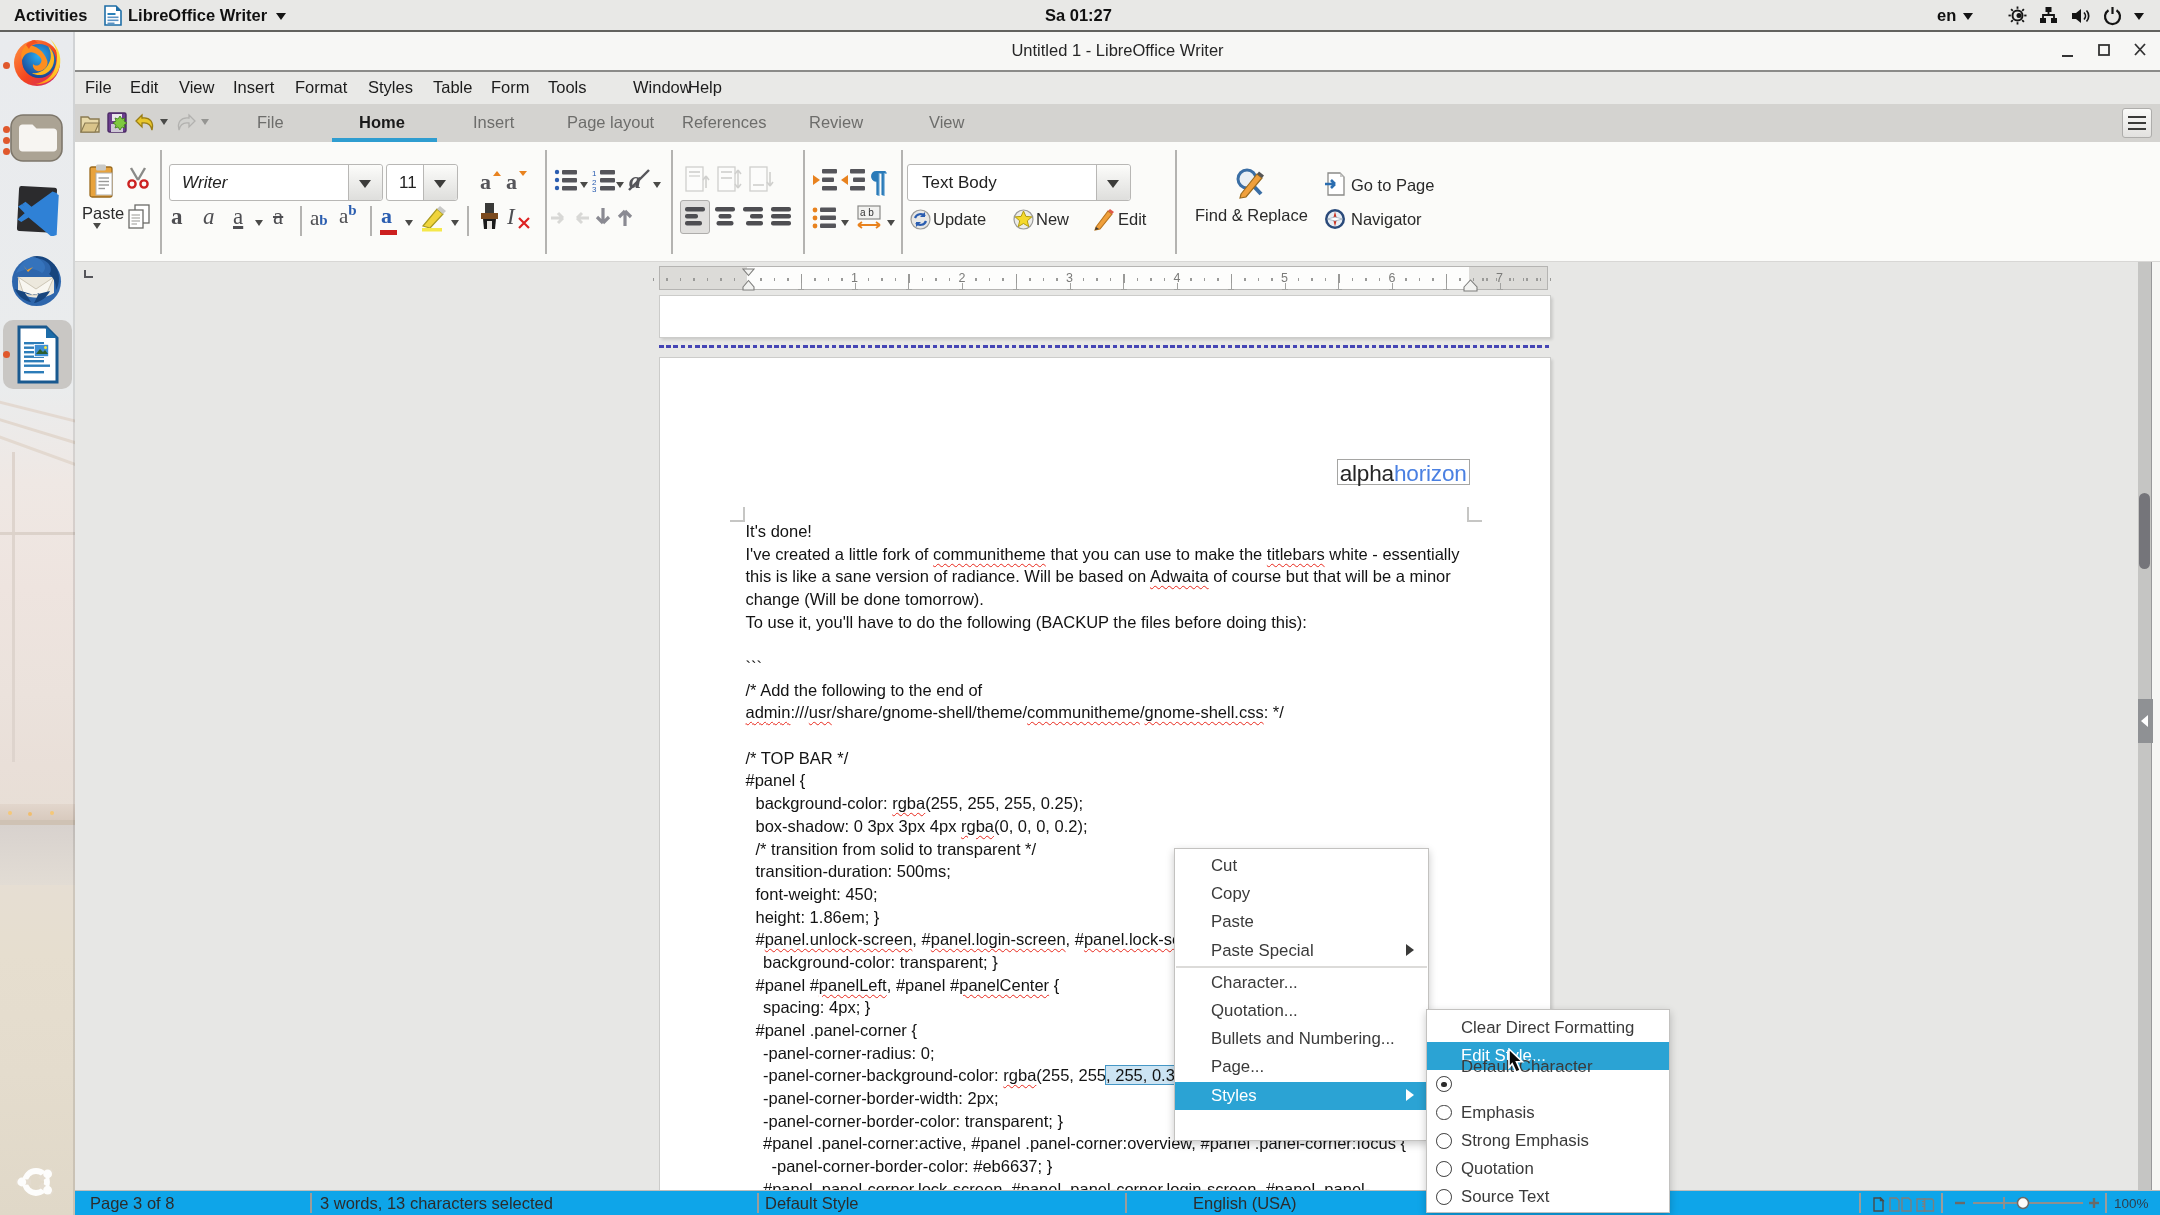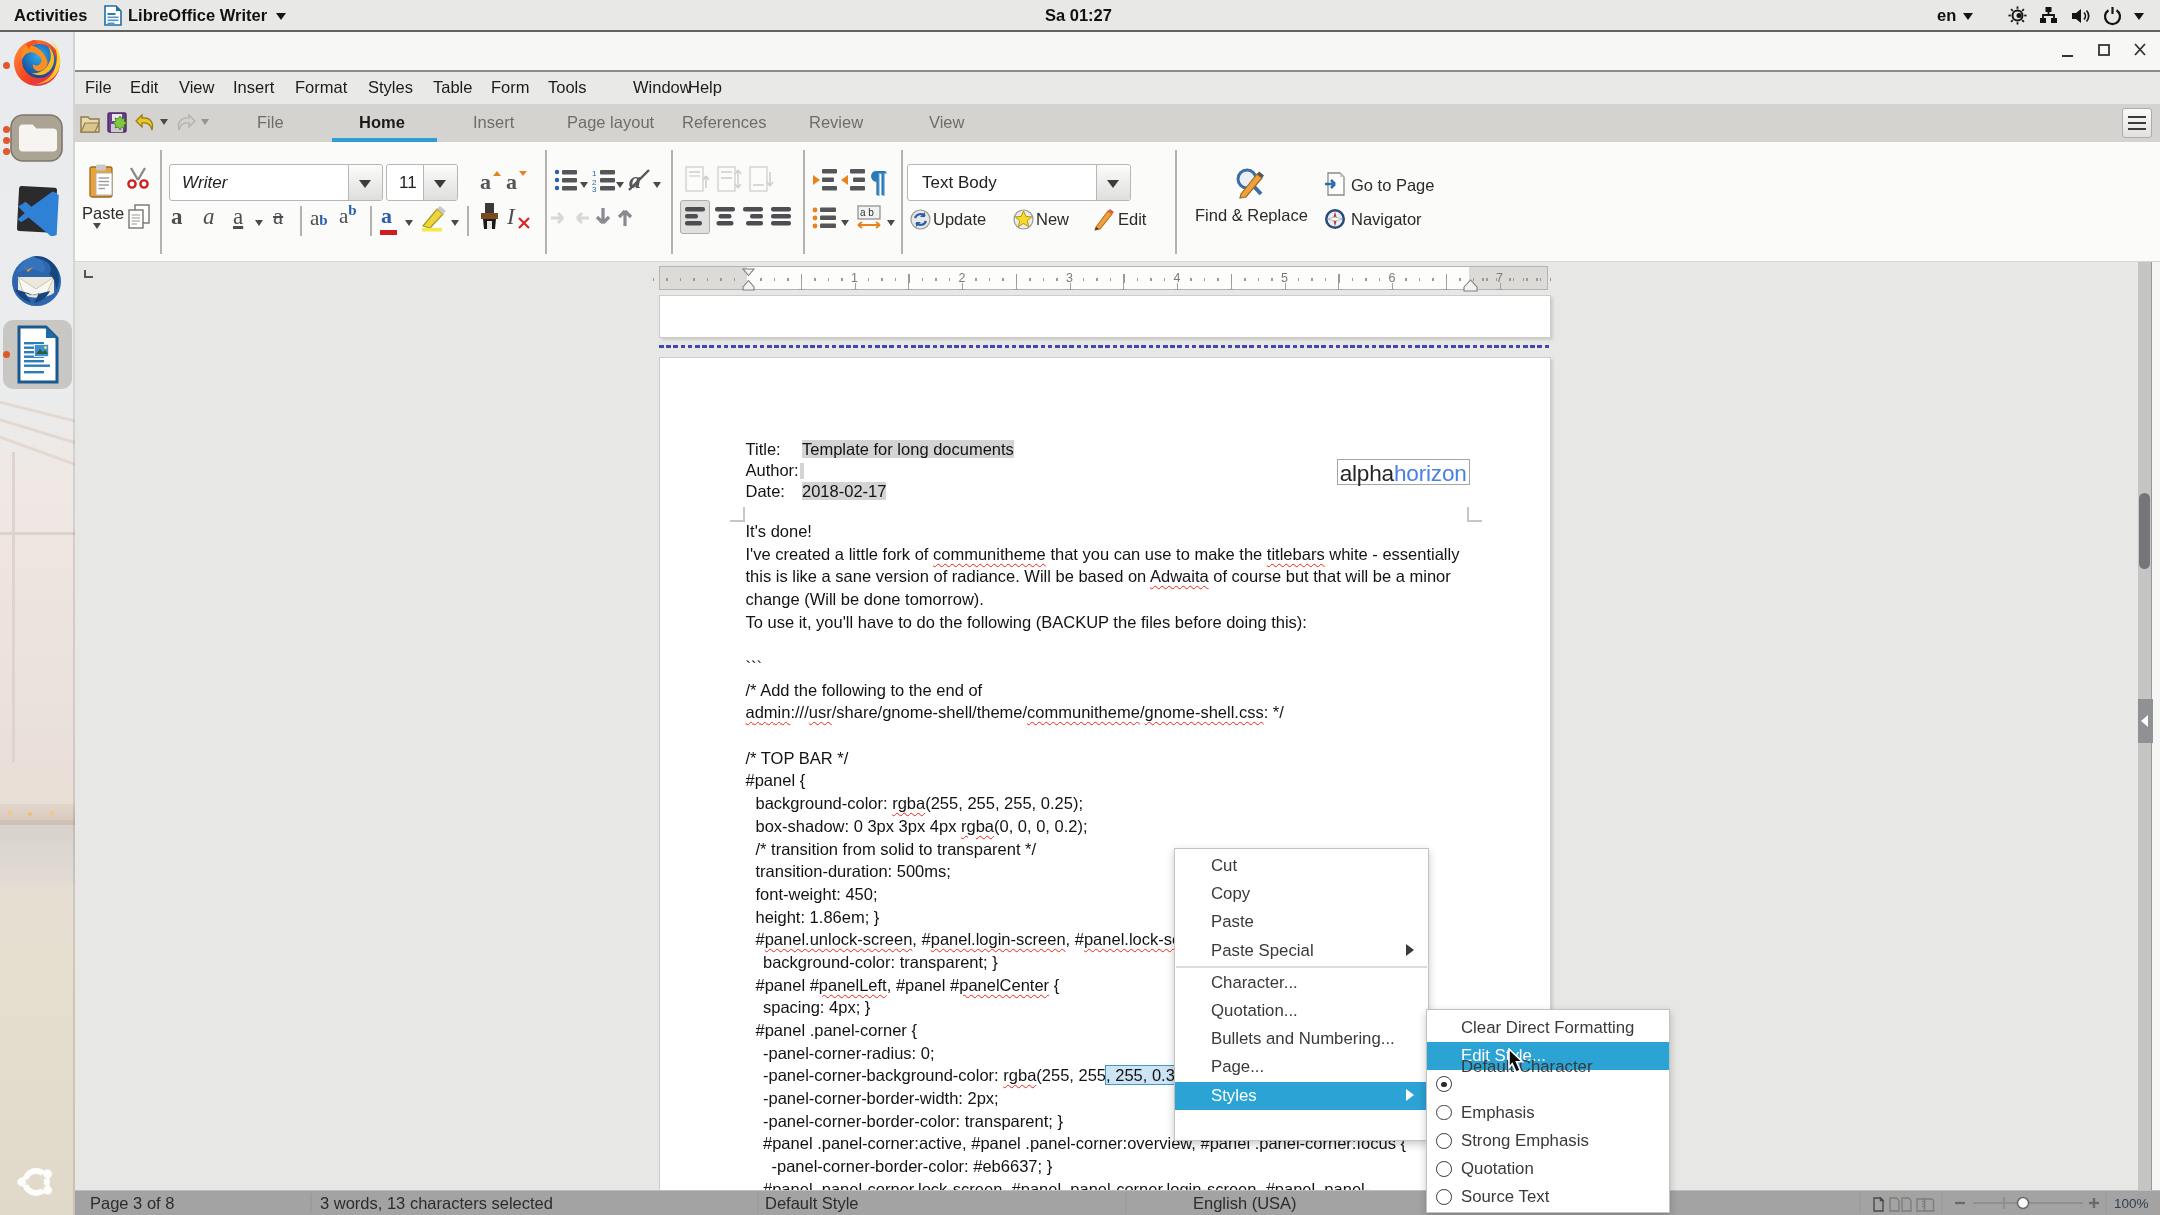--- a/index.html
+++ b/index.html
@@ -46,21 +46,21 @@
 .sq{text-decoration-line:underline;text-decoration-style:wavy;text-decoration-color:#e8271b;text-decoration-thickness:1.1px;text-underline-offset:2.5px}
 .sel{background:#cce4f3;outline:1.6px solid #4597c6;outline-offset:-0.8px}
 #meta{position:absolute;left:670.5px;top:145.9px;font-size:16.5px;line-height:21px;color:#131313}
 .fld{background:#d4d4d4}
 
 #vscroll{left:2137.5px;top:262px;width:13.5px;height:928px;background:#c5c5c3}
 #vthumb{position:absolute;left:1.5px;top:231px;width:10.5px;height:76px;background:#75757a;border-radius:5.5px}
 #sidehandle{left:2138px;top:699px;width:15px;height:44px;background:#8f9194}
 #sidehandle:after{content:"";position:absolute;left:3px;top:16px;border-top:6px solid transparent;border-bottom:6px solid transparent;border-right:7px solid #fff}
 
-#statusbar{left:75px;top:1190px;width:2085px;height:25px;background:#a3a3a3;border-top:1px solid #bfbebc;font-size:16.5px;color:#2c2c2c}
+#statusbar{left:75px;top:1190px;width:2085px;height:25px;background:#0ea5e9;border-top:1px solid #bfbebc;font-size:16.5px;color:#2c2c2c}
 #statusbar .it{position:absolute;top:3px}
 .ssep{position:absolute;top:2px;height:20px;width:1.5px;background:#9c9c9a}
 
 .menu{position:absolute;background:#fff;border:1px solid #c3c2c0;box-shadow:0 3px 8px rgba(0,0,0,.22);font-size:16.8px;color:#3a3a3a}
 .mi{position:absolute;left:36px;height:28.2px;line-height:28.2px}
 .hi{background:#2ba3d4;color:#fff}
 </style></head><body>
 
 <div class="a" id="topbar">
   <span class="it" style="left:14px">Activities</span>
@@ -200,20 +200,21 @@
         </g>
         <circle cx="32.6" cy="14.9" r="4.4" fill="#fff"></circle>
         <circle cx="6.8" cy="23.0" r="4.4" fill="#fff"></circle>
         <circle cx="32.6" cy="31.1" r="4.4" fill="#fff"></circle>
       </g>
     </svg>
 </div>
 <div class="a" id="dockshadow"></div>
 
 <div class="a" id="titlebar">
+  <div class="t">Untitled 1 - LibreOffice Writer</div>
   <svg class="a" style="left:1985px;top:13px" width="16" height="14" viewBox="0 0 16 14">
       <line x1="2" y1="11" x2="13" y2="11" stroke="#333" stroke-width="2"></line>
     </svg>
   <svg class="a" style="left:2021px;top:11px" width="16" height="14" viewBox="0 0 16 14">
       <rect x="3" y="2" width="10" height="10" fill="none" stroke="#333" stroke-width="1.8"></rect>
     </svg>
   <svg class="a" style="left:2057px;top:10px" width="16" height="15" viewBox="0 0 16 15">
       <path d="M3 2l10 11M13 2L3 13" stroke="#333" stroke-width="1.8"></path>
     </svg>
 </div>
@@ -647,25 +648,20 @@
   </div>
 
 <div class="a" id="workspace">
   <div class="page" style="top:1.5px;height:43px"></div>
   <div id="dashed"></div>
   <div class="page" style="top:63.2px;height:834px"></div>
     <div style="position:absolute;left:668.2px;top:213px;width:1.4px;height:15px;background:#c6c6c4"></div>
 <div style="position:absolute;left:654.5px;top:226.7px;width:15px;height:1.4px;background:#c6c6c4"></div>
 <div style="position:absolute;left:1392.4px;top:213px;width:1.4px;height:15px;background:#c6c6c4"></div>
 <div style="position:absolute;left:1392.4px;top:226.7px;width:15px;height:1.4px;background:#c6c6c4"></div>
-  <div id="meta">
-      <div><span style="display:inline-block;width:56.5px">Title:</span><span class="fld">Template for long documents</span></div>
-<div><span style="display:inline-block;width:54px">Author:</span><span class="fld" style="display:inline-block;width:4.5px;height:16.5px;vertical-align:-3px"></span></div>
-<div><span style="display:inline-block;width:56.5px">Date:</span><span class="fld">2018-02-17</span></div>
-    </div>
     <div style="position:absolute;left:1261.7px;top:165.3px;width:133.5px;height:26.7px;border:1px solid #a5a5a3;font-size:22.6px;letter-spacing:-0.2px">
       <span style="position:absolute;left:2px;top:1px;color:#262626">alpha<span style="color:#4a80e2">horizon</span></span>
     </div>
   <div id="doc"><div>It's done!</div><div>I've created a little fork of <span class="sq">communitheme</span> that you can use to make the <span class="sq">titlebars</span> white - essentially</div><div>this is like a sane version of radiance. Will be based on <span class="sq">Adwaita</span> of course but that will be a minor</div><div>change (Will be done tomorrow).</div><div>To use it, you'll have to do the following (BACKUP the files before doing this):</div><div></div><div>```</div><div>/* Add the following to the end of</div><div><span class="sq">admin</span>:///<span class="sq">usr</span>/share/gnome-shell/theme/<span class="sq">communitheme</span>/<span class="sq">gnome-shell.css</span>: */</div><div></div><div>/* TOP BAR */</div><div>#panel {</div><div class="i1">background-color: <span class="sq">rgba</span>(255, 255, 255, 0.25);</div><div class="i1">box-shadow: 0 3px 3px 4px <span class="sq">rgba</span>(0, 0, 0, 0.2);</div><div class="i1">/* transition from solid to transparent */</div><div class="i1">transition-duration: 500ms;</div><div class="i1">font-weight: 450;</div><div class="i1">height: 1.86em; }</div><div class="i1">#<span class="sq">panel.unlock-screen</span>, #<span class="sq">panel.login-screen</span>, #<span class="sq">panel.lock-screen</span> {</div><div class="i2">background-color: transparent; }</div><div class="i1">#panel #<span class="sq">panelLeft</span>, #panel #<span class="sq">panelCenter</span> {</div><div class="i2">spacing: 4px; }</div><div class="i1">#panel .panel-corner {</div><div class="i2">-panel-corner-radius: 0;</div><div class="i2">-panel-corner-background-color: <span class="sq">rgba</span>(255, 255<span class="sel">, 255, 0.35);</span></div><div class="i2">-panel-corner-border-width: 2px;</div><div class="i2">-panel-corner-border-color: transparent; }</div><div class="i2">#panel .panel-corner:active, #panel .panel-corner:overview, #panel .panel-corner:focus {</div><div class="i3">-panel-corner-border-color: #eb6637; }</div><div class="i2">#panel .panel-corner.lock-screen, #panel .panel-corner.login-screen, #panel .panel-</div></div>
 </div>
 <div class="a" id="vscroll">
     <div id="vthumb"></div>
   </div>
 <div class="a" style="left:2151px;top:262px;width:9px;height:928px;background:#f6f6f4;border-left:1.5px solid #98989a"></div>
 <div class="a" id="sidehandle"></div>

